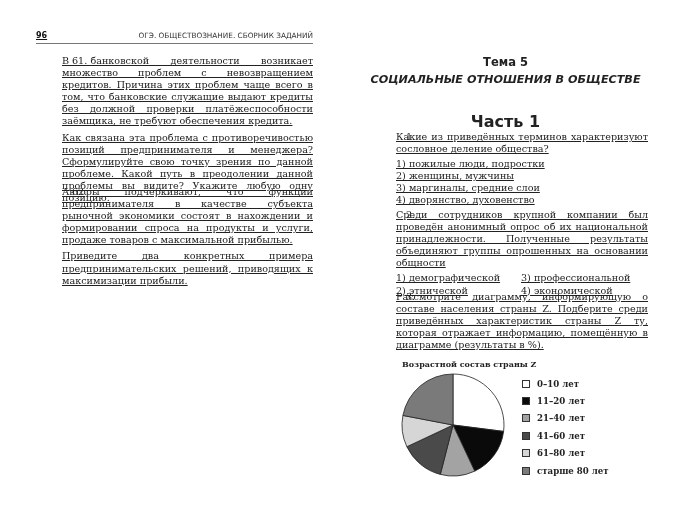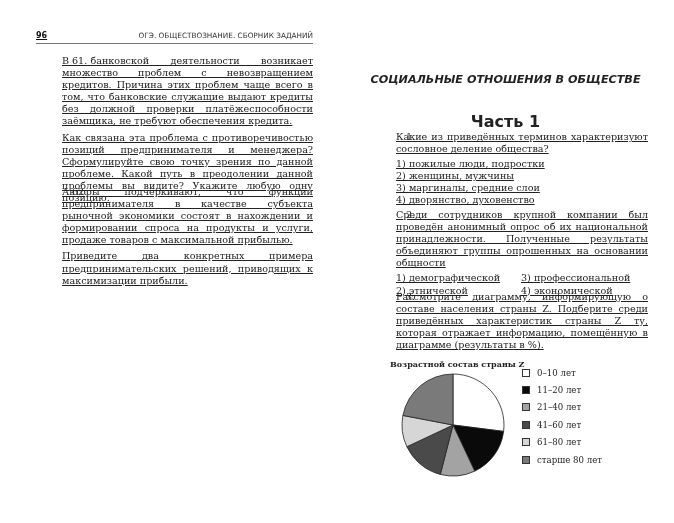--- a/index.html
+++ b/index.html
@@ -22,25 +22,25 @@
     .task .body { margin-left: 26px; text-decoration: underline; }
     .task p { margin: 0 0 4px 0; }
     .topic-title {
       position: absolute; left: 0; width: 337px; text-align: center;
       font-family: "DejaVu Sans", sans-serif; font-weight: bold; color: #222;
     }
     .opts { margin: 3px 0 0 0; padding: 0; list-style: none; }
     .opts li { margin: 0; line-height: 12.1px; }
     .opts2 { display: grid; grid-template-columns: 125px 1fr; margin-top: 3px; }
     .chart-title {
-      position: absolute; left: 390px; top: 359px;
+      position: absolute; left: 402px; top: 359px;
       font-family: "DejaVu Serif", serif; font-size: 8px; font-weight: bold; color: #222;
     }
     .pie { position: absolute; left: 400px; top: 372px; }
-    .legend { position: absolute; left: 522px; top: 364px; font-family: "DejaVu Serif", serif; font-size: 8.6px; font-weight: normal; color: #222; }
+    .legend { position: absolute; left: 522px; top: 375px; font-family: "DejaVu Serif", serif; font-size: 8.6px; font-weight: bold; color: #222; }
     .legend-item { display: flex; align-items: center; height: 17.4px; }
     .swatch { width: 8px; height: 8px; border: 1px solid #333; margin-right: 7px; box-sizing: border-box; }
   </style>
 </head>
 <body>
 
 <div class="page page-left">
   <div class="running-head">
     <span class="pnum">96</span>
     <span>ОГЭ. ОБЩЕСТВОЗНАНИЕ. СБОРНИК ЗАДАНИЙ</span>
@@ -57,20 +57,21 @@
   <div class="task" style="left:36px; top:186px; width:277px;">
     <span class="num">62.</span>
     <div class="body">
       <p>Авторы подчёркивают, что функции предпринимателя в качестве субъекта рыночной экономики состоят в нахождении и формировании спроса на продукты и услуги, продаже товаров с максимальной прибылью.</p>
       <p>Приведите два конкретных примера предпринимательских решений, приводящих к максимизации прибыли.</p>
     </div>
   </div>
 </div>
 
 <div class="page page-right">
+  <div class="topic-title" style="top:55px; font-size:11.5px;">Тема 5</div>
   <div class="topic-title" style="top:73px; font-size:11.2px;font-style:italic;">СОЦИАЛЬНЫЕ ОТНОШЕНИЯ В ОБЩЕСТВЕ</div>
   <div class="topic-title" style="top:112px; font-size:16px;">Часть 1</div>
 
   <div class="task" style="left:33px; top:131px; width:278px;">
     <span class="num">1.</span>
     <div class="body">
       <div>Какие из приведённых терминов характеризуют сословное деление общества?</div>
       <ul class="opts">
         <li>1) пожилые люди, подростки</li>
         <li>2) женщины, мужчины</li>

